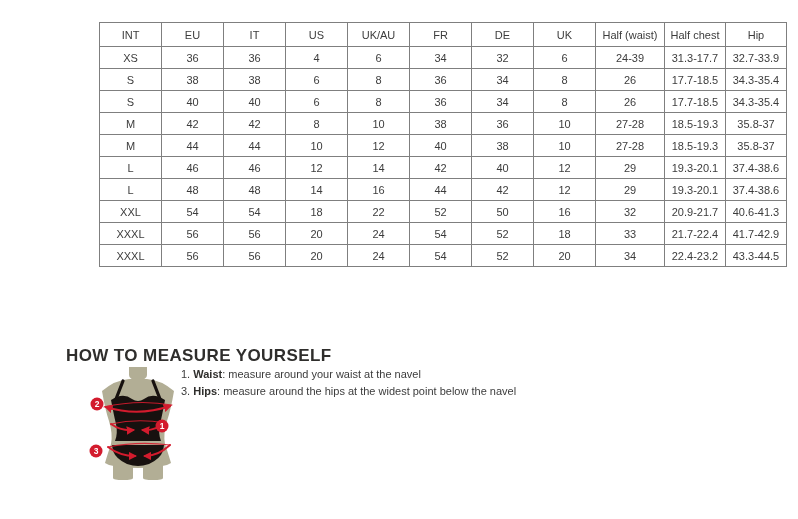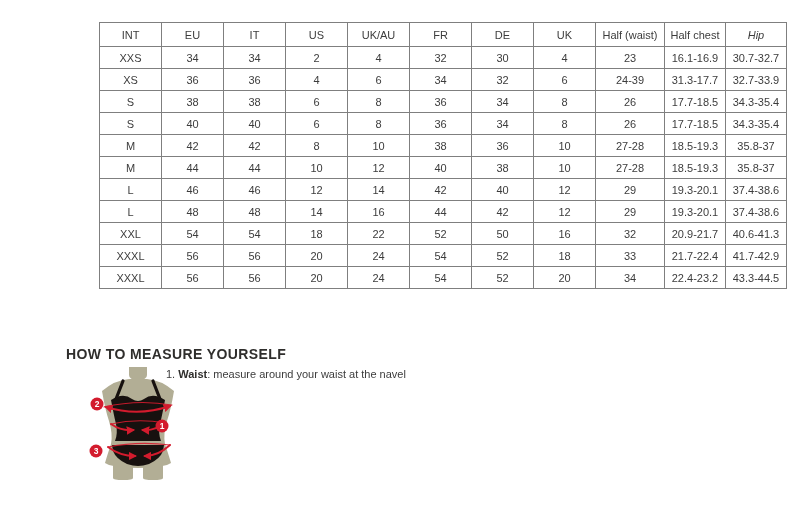--- a/index.html
+++ b/index.html
@@ -19,26 +19,26 @@
     font-size:11px;color:var(--text-dark);}
   table.size-table th,table.size-table td{
     border:1px solid var(--table-border);
     text-align:center;vertical-align:middle;
     padding:0;font-weight:normal;
     overflow:hidden;white-space:nowrap;}
   table.size-table th{height:23px;width:61px;}
   table.size-table td{height:21px;}
   table.size-table th:nth-child(9){width:68px;}
   table.size-table th:nth-child(10){width:60px;}
-  table.size-table th:nth-child(11){width:60px;font-style:italic;}
+  table.size-table th:nth-child(11){width:60px;}
 
   
   .measure-heading{position:absolute;left:66px;top:346px;
-    font-size:14px;font-weight:bold;letter-spacing:.4px;color:#2f2e2c;}
-  .measure-list{position:absolute;left:166px;top:369px;
+    font-size:17px;font-weight:bold;letter-spacing:.4px;color:#2f2e2c;}
+  .measure-list{position:absolute;left:181px;top:369px;
     list-style:none;margin:0;padding:0;font-size:11px;color:var(--text-dark);}
   .measure-list li{margin:0 0 6px 0;line-height:11px;white-space:nowrap;}
   .measure-list .item-label{font-weight:bold;color:#2f2e2c;}
 
   
   .figure-wrap{position:absolute;left:82px;top:366px;width:112px;height:120px;}
   .tan{fill:var(--mannequin-tan);stroke:none;}
   .garment{fill:var(--garment-black);stroke:none;}
   .strap{stroke:var(--garment-black);stroke-width:3.2;fill:none;stroke-linecap:round;}
   .red-line{stroke:var(--accent-red);fill:none;stroke-width:2;stroke-linecap:round;}
@@ -65,33 +65,20 @@
             <th>FR</th>
             <th>DE</th>
             <th>UK</th>
             <th>Half (waist)</th>
             <th>Half chest</th>
             <th>Hip</th>
           </tr>
       </thead>
       <tbody>
           <tr>
-            <td>XXS</td>
-            <td>34</td>
-            <td>34</td>
-            <td>2</td>
-            <td>4</td>
-            <td>32</td>
-            <td>30</td>
-            <td>4</td>
-            <td>23</td>
-            <td>16.1-16.9</td>
-            <td>30.7-32.7</td>
-          </tr>
-          <tr>
             <td>XS</td>
             <td>36</td>
             <td>36</td>
             <td>4</td>
             <td>6</td>
             <td>34</td>
             <td>32</td>
             <td>6</td>
             <td>24-39</td>
             <td>31.3-17.7</td>
@@ -215,20 +202,21 @@
             <td>43.3-44.5</td>
           </tr>
         </tbody>
     </table>
   </div>
 
   <div class="measure-heading">HOW TO MEASURE YOURSELF</div>
 
   <ol class="measure-list">
       <li><span>1. </span><span class="item-label">Waist</span><span>: measure around your waist at the navel</span></li>
+      <li><span>3. </span><span class="item-label">Hips</span><span>: measure around the hips at the widest point below the navel</span></li>
     </ol>
 
   <div class="figure-wrap">
     <svg width="112" height="120" viewBox="0 0 112 120" xmlns="http://www.w3.org/2000/svg">
       <defs>
         <marker id="arrowhead" viewBox="0 0 10 10" refX="7.5" refY="5" markerWidth="4.2" markerHeight="4.2" orient="auto-start-reverse">
           <path d="M0,0 L10,5 L0,10 z"></path>
         </marker>
       </defs>
 

